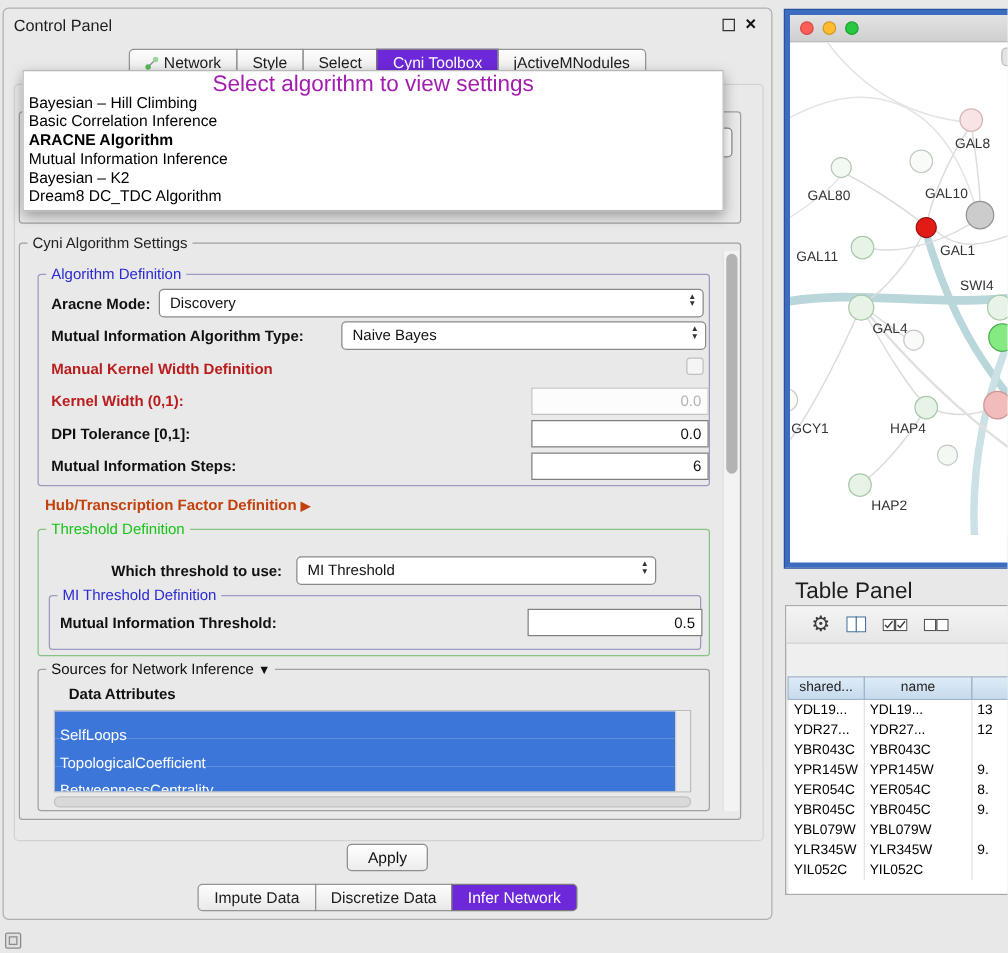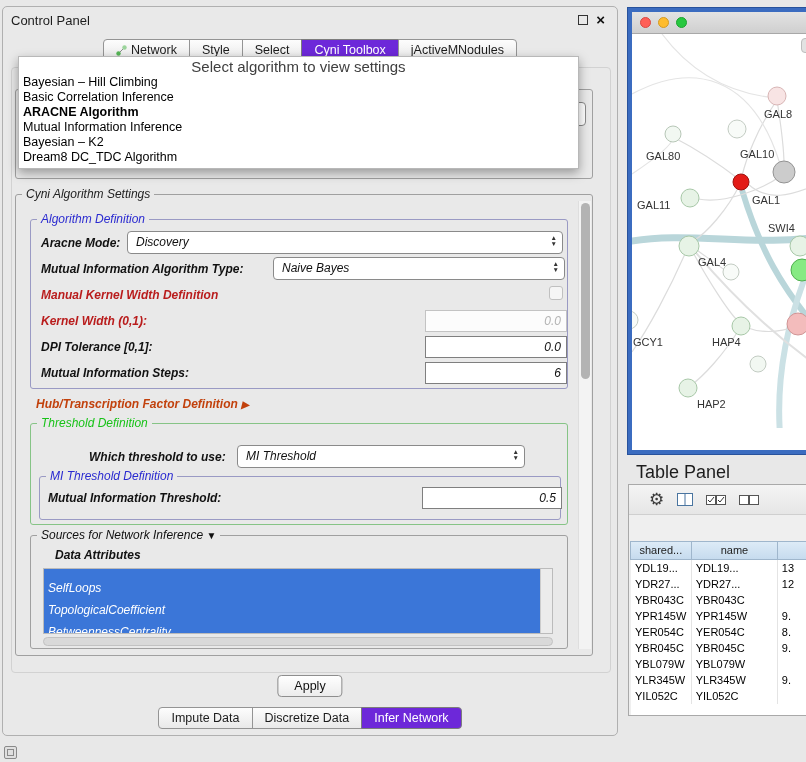--- a/index.html
+++ b/index.html
@@ -29,21 +29,21 @@
   .tabrow.top { top:32px; }
   .tabrow.bottom { top:700px; }
   .tab { padding:3px 12px; font-size:12.5px; color:#1c1c1c;
     background:linear-gradient(#fdfdfd,#e9e9e9); border:1px solid #949494;
     margin-left:-1px; display:flex; align-items:center; gap:4px; white-space:nowrap; }
   .tab:first-child { border-radius:4px 0 0 4px; margin-left:0; }
   .tab:last-child { border-radius:0 4px 4px 0; }
   .tab.sel { background:#6d28d9; color:#fff; border-color:#7c7c7c; }
 
   
-  .group { position:absolute; border:1px solid #a0a0a0; border-radius:3px;font-style:italic; }
+  .group { position:absolute; border:1px solid #a0a0a0; border-radius:3px; }
   .legend { position:absolute; top:-8px; left:6px; background:#e9e9e9;
     padding:0 4px; font-size:12px; color:#222; white-space:nowrap; }
   .legend.blue { color:#2a2ad0; }
   .legend.green { color:#17c217; }
   .group.bluish { border-color:#9a9ac4; }
   .group.greenish { border-color:#86c486; }
 
   .lbl { position:absolute; font-size:12px; font-weight:bold; color:#111; white-space:nowrap; }
   .lbl.dis { color:#b91c1c; }
 
@@ -55,21 +55,21 @@
     font-size:12px; text-align:right; padding:3px 5px; }
   .field.dis { border-color:#c3c3c3; color:#b3b3b3; background:#fcfcfc; }
 
   .checkbox { position:absolute; width:14px; height:14px; background:#f5f5f5;
     border:1px solid #c0c0c0; border-radius:3px; }
 
   
   .dropdown { position:absolute; left:15px; top:49px; width:561px; z-index:50;
     background:#fff; border:1px solid #b8b8b8; box-shadow:0 4px 10px rgba(0,0,0,.35);
     padding:2px 0 3px 0; }
-  .dd-hint { text-align:center; color:#404040; font-size:15px; line-height:16px; }
+  .dd-hint { text-align:center; color:#a21caf; font-size:18px; line-height:16px; }
   .dd-item { font-size:12.5px; line-height:15px; padding:0 4px; color:#000; }
   .dd-item.sel { font-weight:bold; }
 
   
   .attr-list { position:absolute; background:#fff; border:1px solid #bbb; overflow:hidden; }
   .attr-item { height:16px; line-height:16px; padding:11px 4px; background:#3b76d8; color:#fff; font-size:12px; }
   .list-vsb { position:absolute; top:0; right:0; bottom:0; width:12px;
     background:#ececec; border-left:1px solid #ccc; }
   .hsb { position:absolute; height:9px; background:#d9d9d9; border:1px solid #c2c2c2; border-radius:5px; }
 

